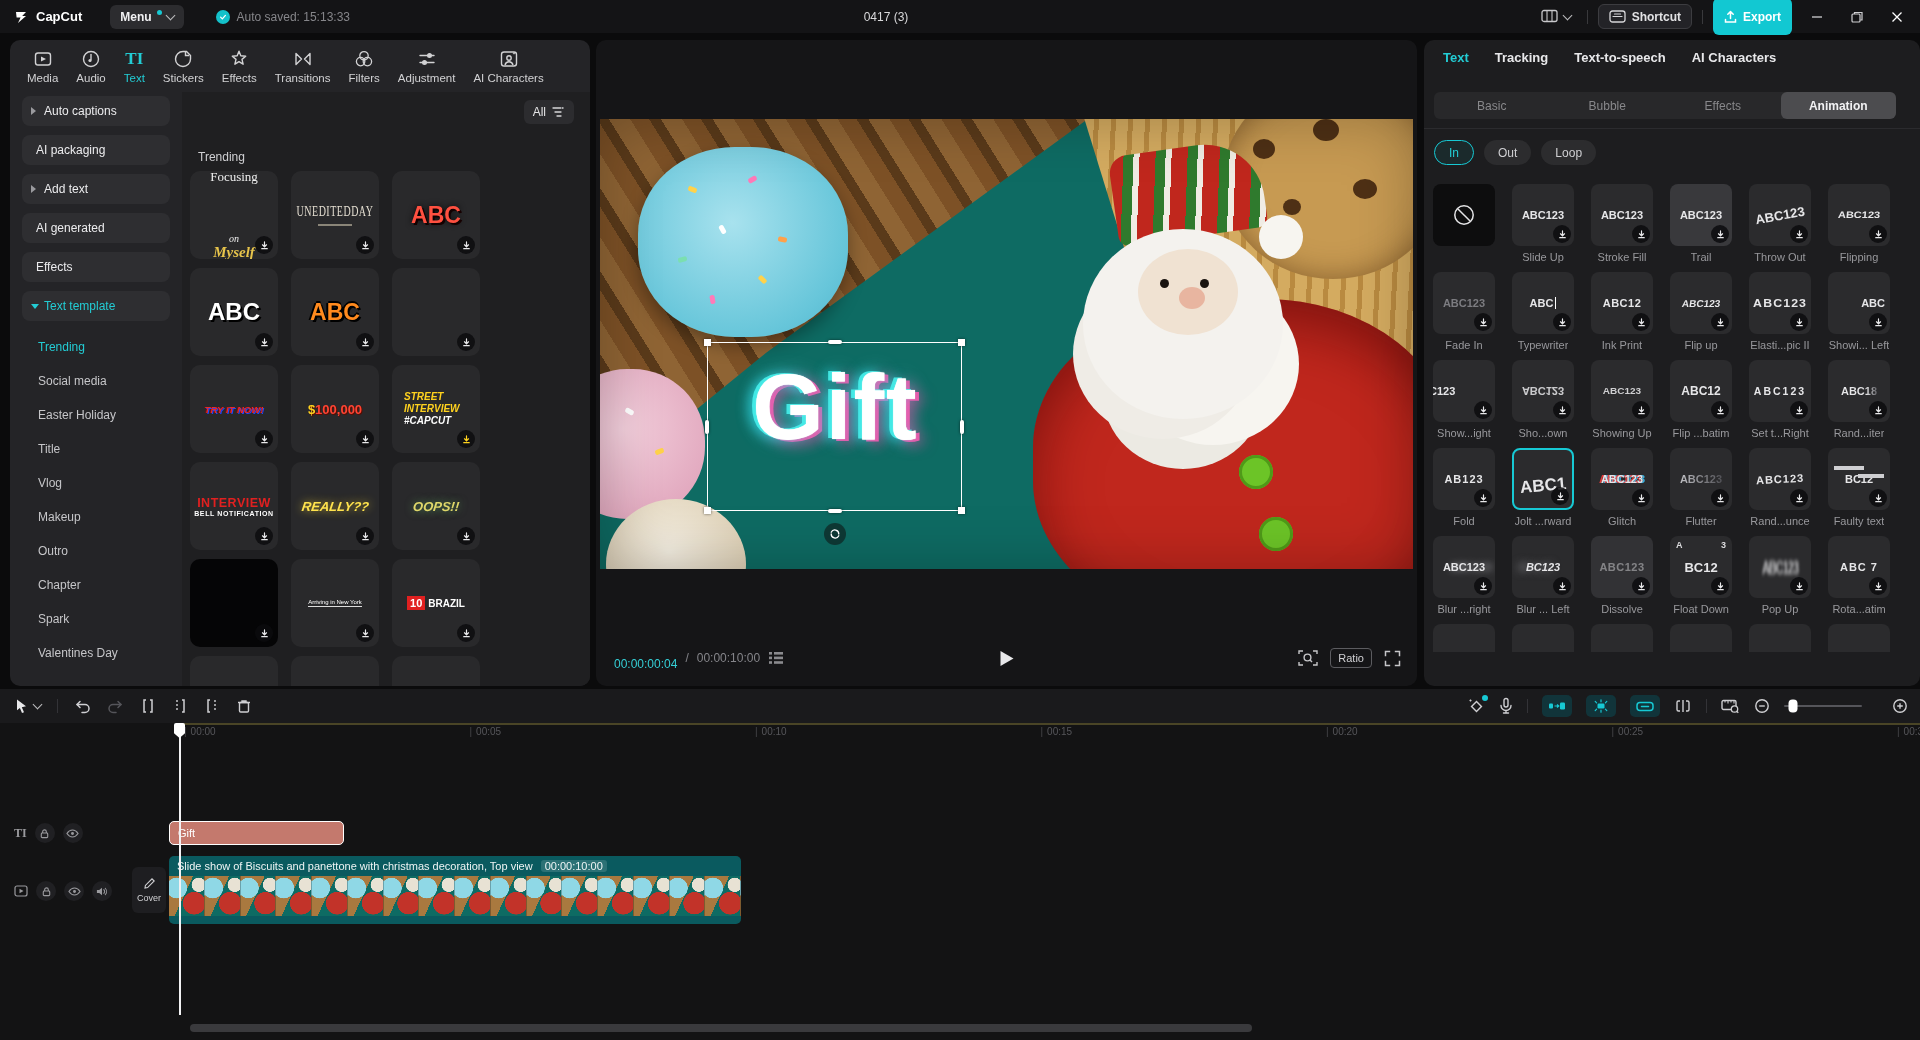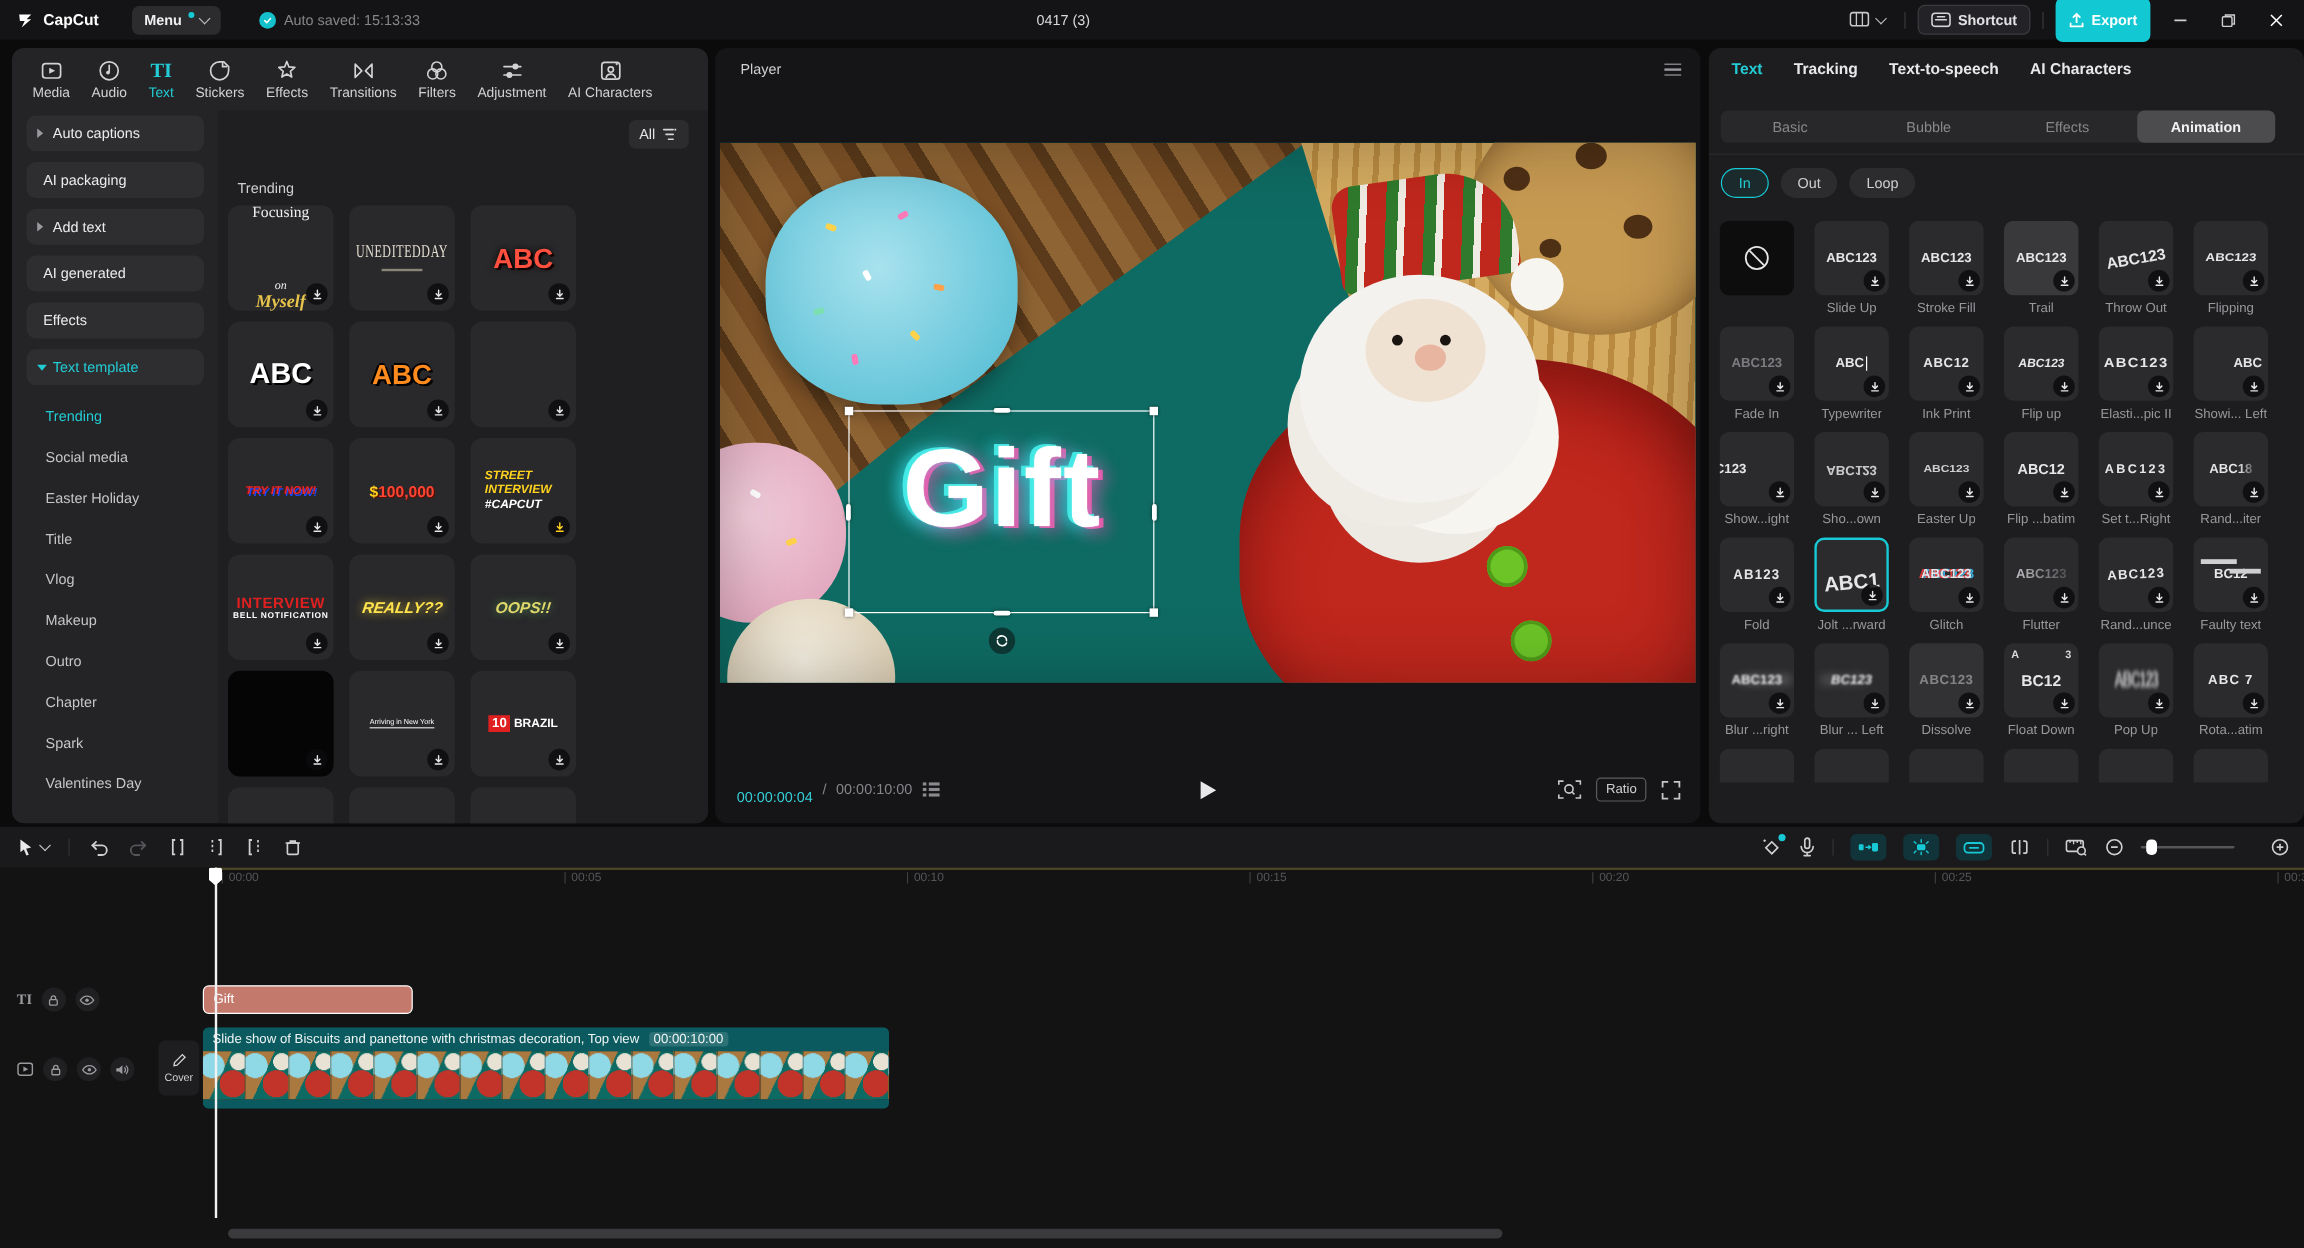--- a/index.html
+++ b/index.html
@@ -591,28 +591,20 @@
             </span>
           </div>
           <div class="card tpl-stub1"></div>
           <div class="card tpl-stub2"></div>
           <div class="card tpl-stub3"></div>
         </div>
     </div>
   </div>
 
   <div id="player">
-    <div id="player-head">
-      <span>Player</span>
-      <div id="player-menu">
-          <i></i>
-          <i></i>
-          <i></i>
-        </div>
-    </div>
     <div id="video">
       <div class="v-weave"></div>
       <div class="v-bamboo"></div>
       <div class="v-choc">
         <i style="left:30px;top:60px;width:22px;height:20px;"></i>
           <i style="left:90px;top:40px;width:26px;height:22px;"></i>
         <i style="left:130px;top:100px;width:24px;height:20px;"></i>
           <i style="left:60px;top:120px;width:18px;height:16px;"></i>
       </div>
       <div class="v-santa-body"></div>
@@ -870,21 +862,21 @@
         </div>
         <div class="cell">
           <div class="tile anim-showing-up">
             <span class="prev">ABC123</span>
             <span class="dl">
               <svg width="11" height="11" viewBox="0 0 12 12">
                 <path d="M6 2v5M3.8 5.2 6 7.4l2.2-2.2M3 9.5h6" stroke="currentColor" stroke-width="1.3" fill="none" stroke-linecap="round"></path>
               </svg>
             </span>
           </div>
-          <div class="tlabel">Easter Up</div>
+          <div class="tlabel">Showing Up</div>
         </div>
         <div class="cell">
           <div class="tile anim-flip-verbatim">
             <span class="prev">ABC12</span>
             <span class="dl">
               <svg width="11" height="11" viewBox="0 0 12 12">
                 <path d="M6 2v5M3.8 5.2 6 7.4l2.2-2.2M3 9.5h6" stroke="currentColor" stroke-width="1.3" fill="none" stroke-linecap="round"></path>
               </svg>
             </span>
           </div>

